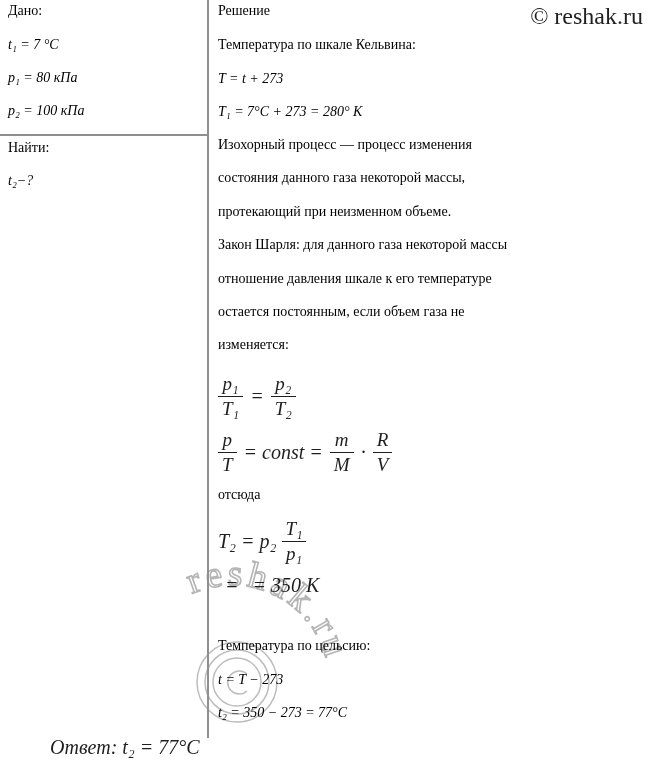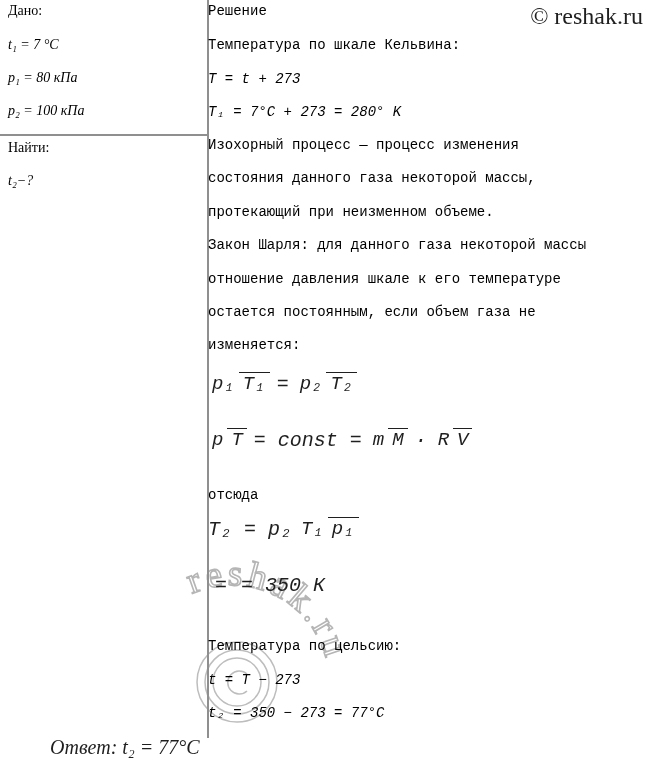--- a/index.html
+++ b/index.html
@@ -12,21 +12,21 @@
     overflow: hidden;
   }
   .t {
     position: absolute;
     font-size: 14px;
     white-space: nowrap;
     color: #000000;
   }
   .math { font-style: italic; text-align: center; }
   .lcol { left: 8px; }
-  .rcol { left: 208px; font-family: Liberation Mono, monospace; }
+  .rcol { left: 218px; }
 
   .vdivider {
     position: absolute;
     left: 207px; top: 0;
     width: 2px; height: 738px;
     background: #8f8f8f;
   }
   .hdivider {
     position: absolute;
     left: 0; top: 134px;
@@ -46,20 +46,21 @@
     display: flex;
     align-items: center;
     font-size: 20px;
     font-style: italic;
     white-space: nowrap;
   }
   .frow .gap { margin: 0 7px; }
   .frow .sgap { margin-left: 5px; }
   .frac {
     display: inline-flex;
+    flex-direction: column;
     align-items: center;
     font-size: 19px;
     line-height: 1.25;
   }
   .frac .num { padding: 0 4px; }
   .frac .den { padding: 0 4px; border-top: 1.6px solid #1f1f1f; }
 
   .answer {
     position: absolute;
     left: 4px; top: 736px;

